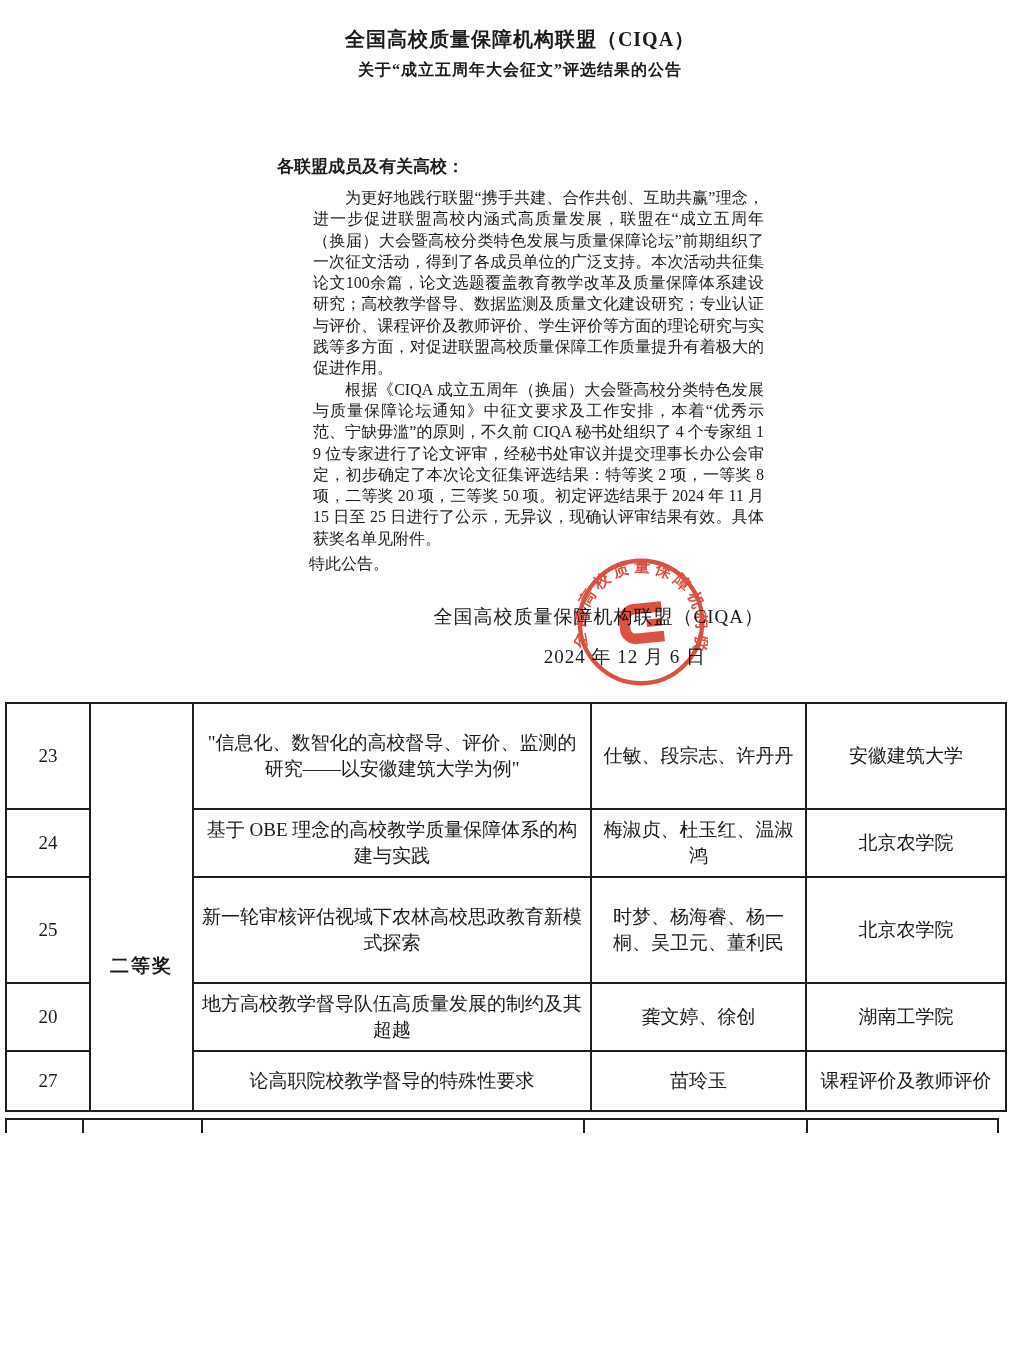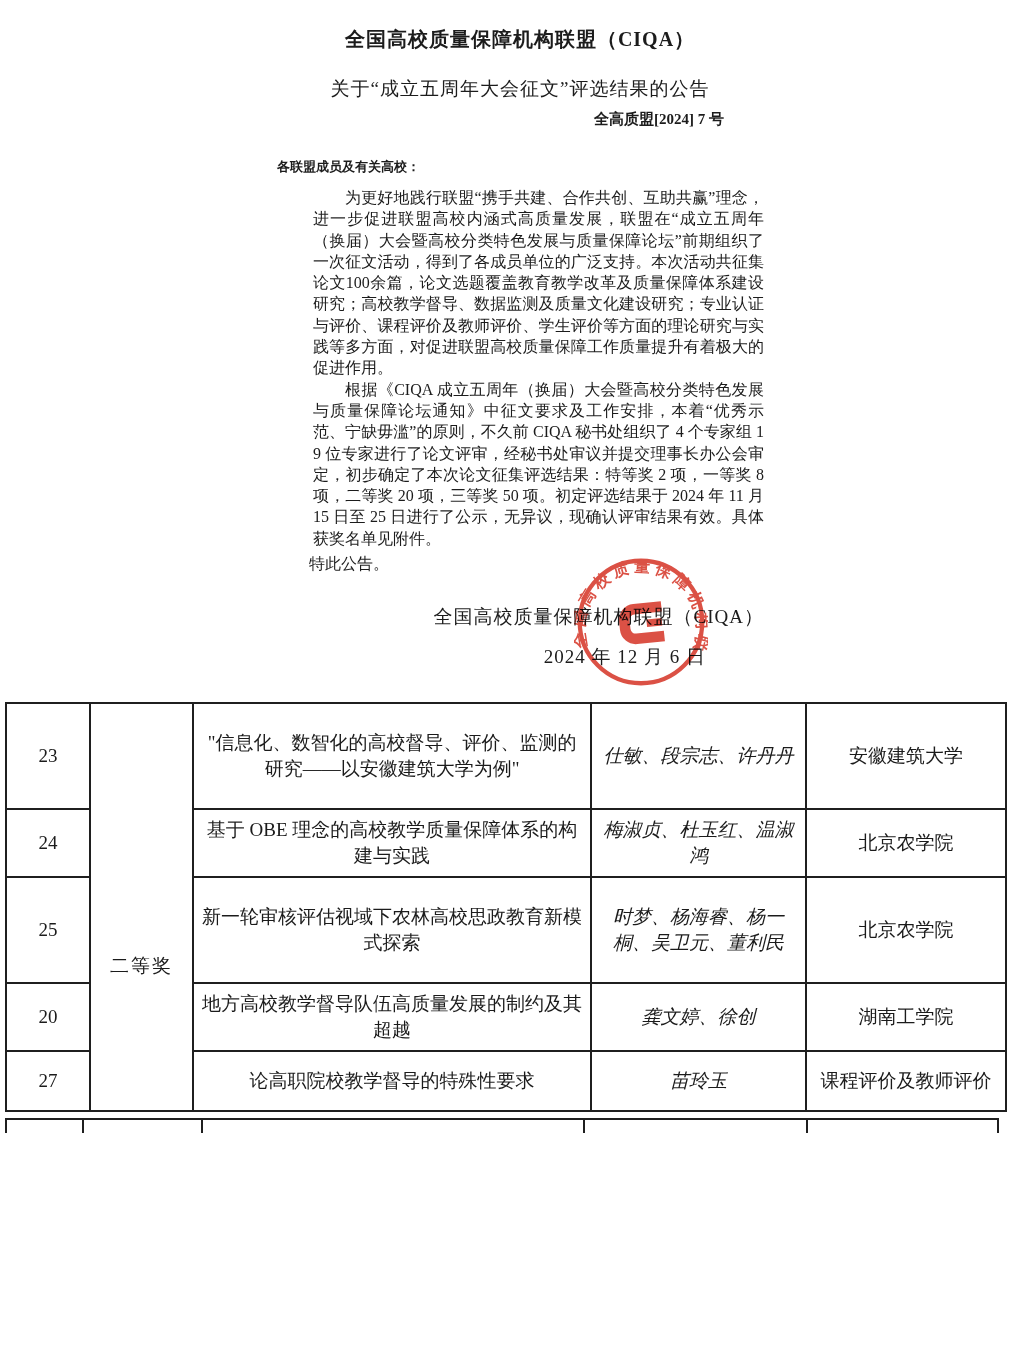--- a/index.html
+++ b/index.html
@@ -9,26 +9,26 @@
     position: relative;
     font-family: "Liberation Serif", "DejaVu Serif", serif;
     color: #1c1c1c;
     overflow: hidden;
   }
   .abs { position: absolute; }
 
   
   .doc-header { left: 60px; top: 26px; width: 920px; text-align: center; }
   .org-line   { font-size: 20px; font-weight: bold; letter-spacing: 1px; }
-  .title-line { font-size: 19px; font-weight: normal; letter-spacing: 1px; margin-top: 23px; }
+  .title-line { font-size: 16px; font-weight: bold; letter-spacing: 1px; margin-top: 7px; }
   .doc-number { font-size: 15px; font-weight: bold; text-align: right; padding-right: 256px; margin-top: 8px; }
 
   
   .doc-body { left: 277px; top: 155px; width: 487px; }
-  .salutation { font-size: 13px; font-weight: bold; line-height: 24px; }
+  .salutation { font-size: 17px; font-weight: bold; line-height: 24px; }
   .para {
     font-size: 16px; line-height: 21.3px;
     text-align: justify; text-indent: 2em;
     word-break: break-all;
     margin-left: 36px;
   }
   .para.p1 { margin-top: 8px; }
   .para.p2 { margin-top: 0px; }
   .closing { font-size: 16px; line-height: 21.3px; text-indent: 2em; margin-top: 4px; }
   .attachment { font-size: 16.5px; font-weight: bold; line-height: 22px; margin-top: 4px; margin-left: -0.2em; }
@@ -48,23 +48,23 @@
     font-size: 19px; color: #1b1b1b;
   }
   table.award td {
     border: 2px solid #1f1f1f;
     text-align: center; vertical-align: middle;
     padding: 2px 6px;
     line-height: 26px;
     word-break: break-all;
   }
   td.col-no     { width: 81px; }
-  td.col-award  { width: 100px; border-top: none; border-bottom: none; vertical-align: top; font-weight: 400; letter-spacing: 2px; }
+  td.col-award  { width: 100px; border-top: none; border-bottom: none; vertical-align: top; font-weight: 700; letter-spacing: 2px; }
   td.col-title  { width: 384px; }
-  td.col-auth   { width: 208px; font-style: italic; }
+  td.col-auth   { width: 208px; }
   td.col-school { width: 193px; }
   tr.h-tall  { height: 106px; }
   tr.h-mid   { height: 68px; }
   tr.h-short { height: 60px; }
   .award-label-inner { padding-top: 118px; }
 
   
   .stub {
     margin-top: 6px;
     width: 1002px; height: 15px;
@@ -73,21 +73,20 @@
   }
   .stub > div { border-top: 2px solid #1f1f1f; border-right: 2px solid #1f1f1f; }
   .stub > div:first-child { border-left: 2px solid #1f1f1f; }
 </style>
 </head>
 <body>
 
 <div class="abs doc-header">
   <div class="org-line">全国高校质量保障机构联盟（CIQA）</div>
   <div class="title-line">关于“成立五周年大会征文”评选结果的公告</div>
-  <div class="doc-number">全高质盟[2024] 7 号</div>
 </div>
 
 <div class="abs doc-body">
   <div class="salutation">各联盟成员及有关高校：</div>
   <div class="para p1">为更好地践行联盟“携手共建、合作共创、互助共赢”理念，进一步促进联盟高校内涵式高质量发展，联盟在“成立五周年（换届）大会暨高校分类特色发展与质量保障论坛”前期组织了一次征文活动，得到了各成员单位的广泛支持。本次活动共征集论文100余篇，论文选题覆盖教育教学改革及质量保障体系建设研究；高校教学督导、数据监测及质量文化建设研究；专业认证与评价、课程评价及教师评价、学生评价等方面的理论研究与实践等多方面，对促进联盟高校质量保障工作质量提升有着极大的促进作用。</div>
   <div class="para p2">根据《CIQA 成立五周年（换届）大会暨高校分类特色发展与质量保障论坛通知》中征文要求及工作安排，本着“优秀示范、宁缺毋滥”的原则，不久前 CIQA 秘书处组织了 4 个专家组 19 位专家进行了论文评审，经秘书处审议并提交理事长办公会审定，初步确定了本次论文征集评选结果：特等奖 2 项，一等奖 8 项，二等奖 20 项，三等奖 50 项。初定评选结果于 2024 年 11 月 15 日至 25 日进行了公示，无异议，现确认评审结果有效。具体获奖名单见附件。</div>
   <div class="closing">特此公告。</div>
 </div>
 
 <div class="abs signature">

